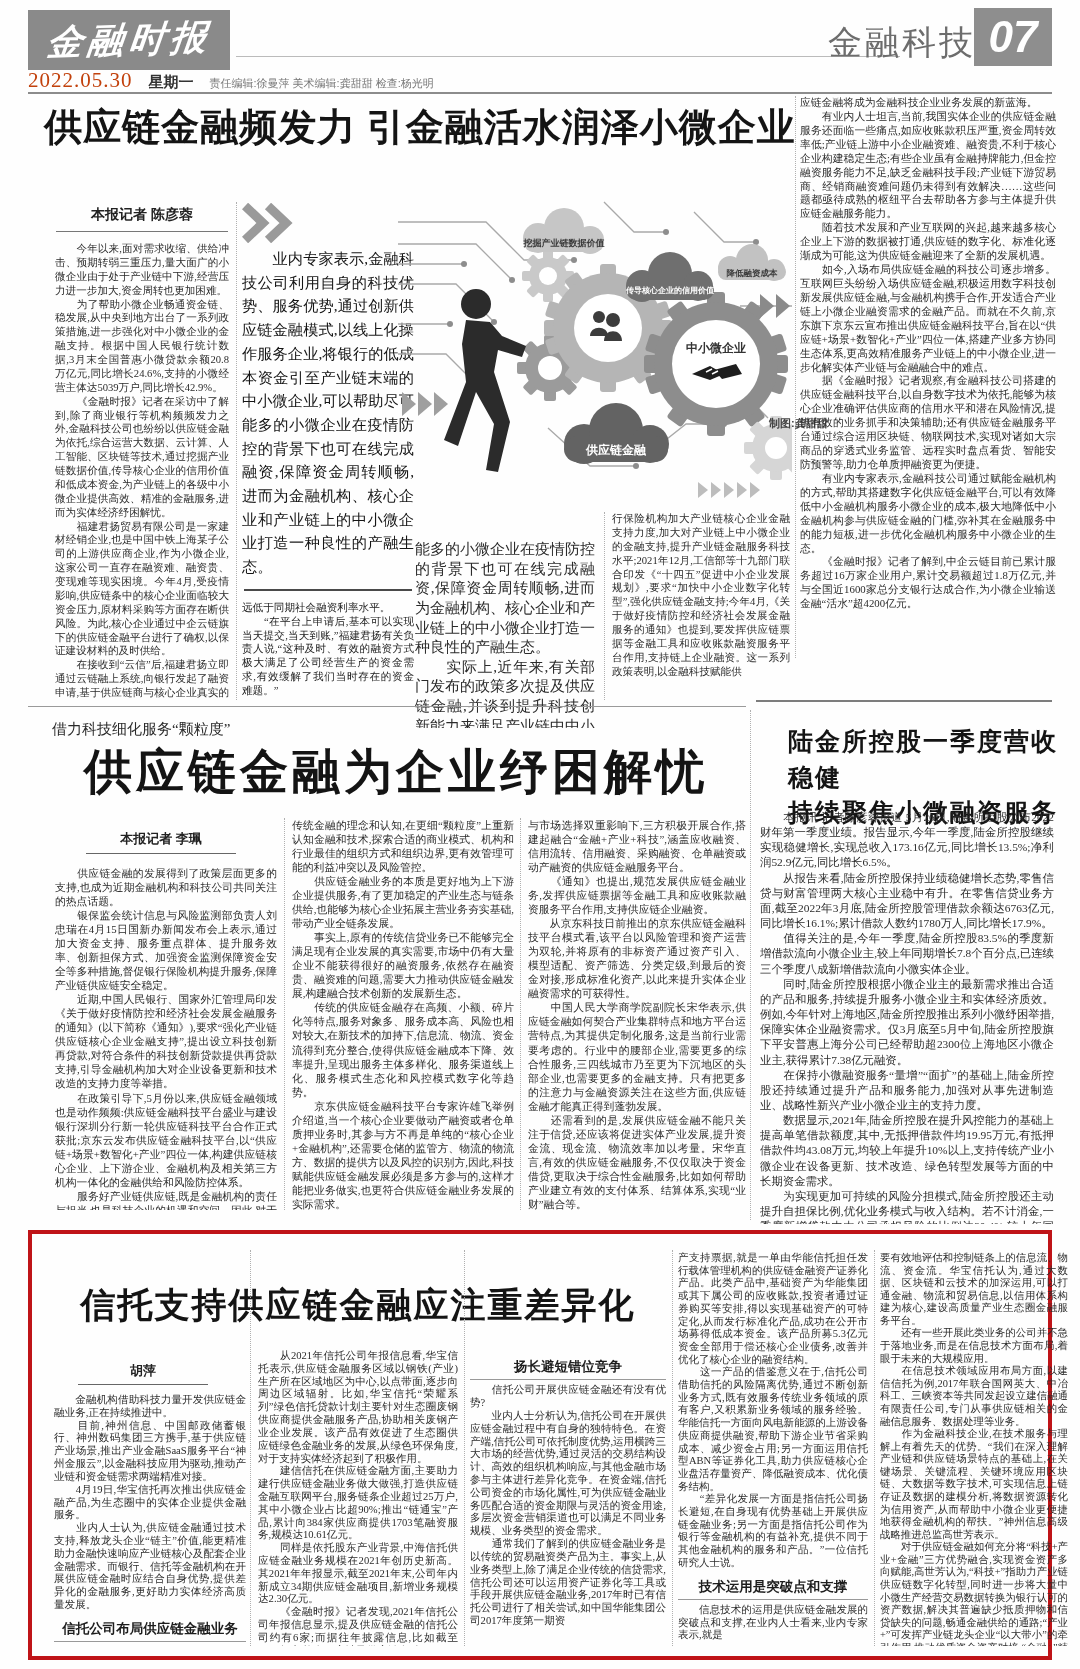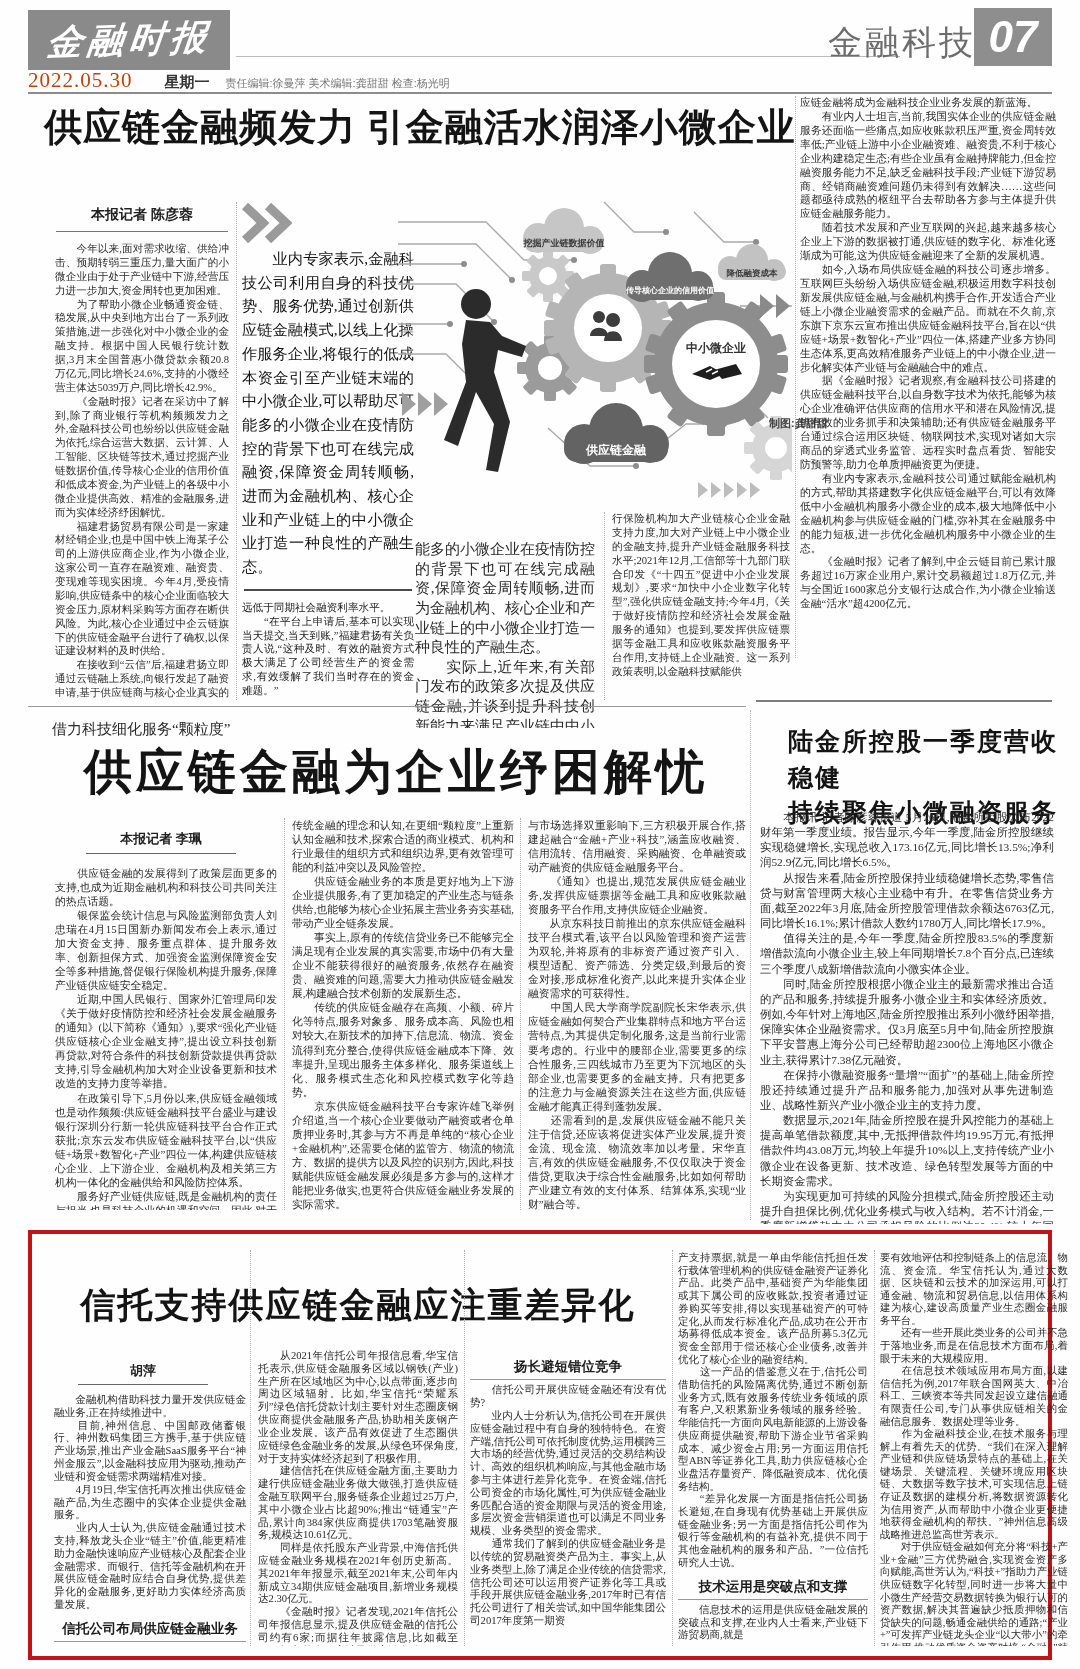--- a/index.html
+++ b/index.html
@@ -15,21 +15,21 @@
   .logo-text{color:#fff;font-style:italic;font-weight:bold;font-size:36px;letter-spacing:5px;
              transform:skewX(-8deg) rotate(-2deg);font-family:"Liberation Serif",serif;}
   .section-title{left:828px;top:20px;font-size:34px;color:#6d6d6d;letter-spacing:3px;
                  font-family:"Liberation Sans",sans-serif;}
   .pageno-box{left:974px;top:8px;width:78px;height:58px;background:#8e8e8e;display:flex;
               align-items:center;justify-content:center;}
   .pageno{color:#fff;font-weight:bold;font-style:italic;font-size:44px;
           font-family:"Liberation Sans",sans-serif;}
   .dateline{left:28px;top:68px;display:flex;align-items:baseline;gap:16px;}
   .date{font-size:21px;color:#c2410c;letter-spacing:1px;}
-  .weekday{font-size:15px;font-weight:bold;color:#333;margin-left:16px;}
+  .weekday{font-size:15px;font-weight:bold;color:#333;}
   .editors{font-size:11px;color:#777;font-family:"Liberation Sans",sans-serif;}
   .headlineA{left:34px;top:102px;width:772px;text-align:center;font-size:38px;font-weight:bold;
              color:#141414;letter-spacing:1px;}
   .bylineA{left:56px;top:206px;width:172px;text-align:center;font-size:14px;font-weight:bold;
            color:#222;font-family:"Liberation Sans",sans-serif;border-bottom:1px solid #777;
            padding-bottom:7px;}
   .quote{font-size:15.2px;line-height:1.56;color:#151515;text-align:justify;white-space:pre-line;}
   .quote-sep{border-top:2px solid #4a4a4a;margin:10px 2px 10px 2px;}
   .kickerB{left:52px;top:720px;font-size:15px;color:#2a2a2a;}
   .headlineB{left:40px;top:740px;width:712px;text-align:center;font-size:48px;font-weight:bold;
@@ -357,21 +357,21 @@
       <div class="txt">　　信托公司开展供应链金融还有没有优势?
 　　业内人士分析认为,信托公司在开展供应链金融过程中有自身的独特特色。在资产端,信托公司可依托制度优势,运用横跨三大市场的经营优势,通过灵活的交易结构设计、高效的组织机构响应,与其他金融市场参与主体进行差异化竞争。在资金端,信托公司资金的市场化属性,可为供应链金融业务匹配合适的资金期限与灵活的资金用途,多层次资金营销渠道也可以满足不同业务规模、业务类型的资金需求。
 　　通常我们了解到的供应链金融业务是以传统的贸易融资类产品为主。事实上,从业务类型上,除了满足企业传统的信贷需求,信托公司还可以运用资产证券化等工具或手段开展供应链金融业务,2017年时已有信托公司进行了相关尝试,如中国华能集团公司2017年度第一期资</div>
     </div>
 
     <div class="dcol" style="left:646px;top:18px;width:190px;height:394px;font-size:10.5px;line-height:1.21;">
       <div class="txt">产支持票据,就是一单由华能信托担任发行载体管理机构的供应链金融资产证券化产品。此类产品中,基础资产为华能集团或其下属公司的应收账款,投资者通过证券购买等安排,得以实现基础资产的可特定化,从而发行标准化产品,成功在公开市场募得低成本资金。该产品所募5.3亿元资金全部用于偿还核心企业债务,改善并优化了核心企业的融资结构。
 　　这一产品的借鉴意义在于,信托公司借助信托的风险隔离优势,通过不断创新业务方式,既有效服务传统业务领域的原有客户,又积累新业务领域的服务经验。华能信托一方面向风电新能源的上游设备供应商提供融资,帮助下游企业节省采购成本、减少资金占用;另一方面运用信托型ABN等证券化工具,助力供应链核心企业盘活存量资产、降低融资成本、优化债务结构。
 　　“差异化发展一方面是指信托公司扬长避短,在自身现有优势基础上开展供应链金融业务;另一方面是指信托公司作为银行等金融机构的有益补充,提供不同于其他金融机构的服务和产品。”一位信托研究人士说。</div>
       <div class="subhead">技术运用是突破点和支撑</div>
-      <div class="txt">　　信息技术的运用是供应链金融发展的突破点和支撑,在业内人士看来,产业链下游贸易商,就是</div>
+      <div class="txt">　　信息技术的运用是供应链金融发展的突破点和支撑,在业内人士看来,业内专家表示,就是</div>
     </div>
 
     <div class="dcol txt" style="left:848px;top:18px;width:188px;height:394px;font-size:10.4px;line-height:1.21;white-space:pre-line;">要有效地评估和控制链条上的信息流、物流、资金流。华宝信托认为,通过大数据、区块链和云技术的加深运用,可以打通金融、物流和贸易信息,以信用体系构建为核心,建设高质量产业生态圈金融服务平台。
 　　还有一些开展此类业务的公司并不急于落地业务,而是在信息技术方面布局,着眼于未来的大规模应用。
 　　在信息技术领域应用布局方面,以建信信托为例,2017年联合国网英大、中冶科工、三峡资本等共同发起设立建信融通有限责任公司,专门从事供应链相关的金融信息服务、数据处理等业务。
 　　作为金融科技企业,在技术服务与理解上有着先天的优势。“我们在深入理解产业链和供应链场景特点的基础上,在关键场景、关键流程、关键环境应用区块链、大数据等数字技术,可实现信息上链存证及数据的建模分析,将数据资源转化为信用资产,从而帮助中小微企业更便捷地获得金融机构的帮扶。”神州信息高级战略推进总监高世芳表示。
 　　对于供应链金融如何充分将“科技+产业+金融”三方优势融合,实现资金资产多向赋能,高世芳认为,“科技+”指助力产业链供应链数字化转型,同时进一步将大量中小微生产经营交易数据转换为银行认可的资产数据,解决其普遍缺少抵质押物和信贷缺失的问题,畅通金融供给的通路;“产业+”可发挥产业链龙头企业“以大带小”的牵引作用,推动优质资金资产对接;“金融+”精准滴灌,以低成本高效率的金融服务,精准高效纾困中小微企业,同时扩展产业场景新蓝海。</div>
 
     <div class="vsep" style="left:218px;top:16px;height:396px;"></div>
     <div class="vsep" style="left:432px;top:16px;height:396px;"></div>

